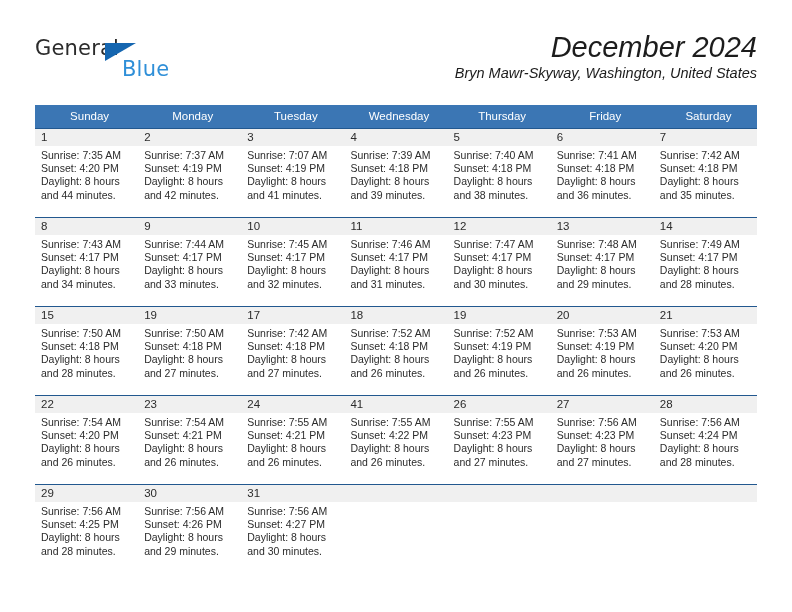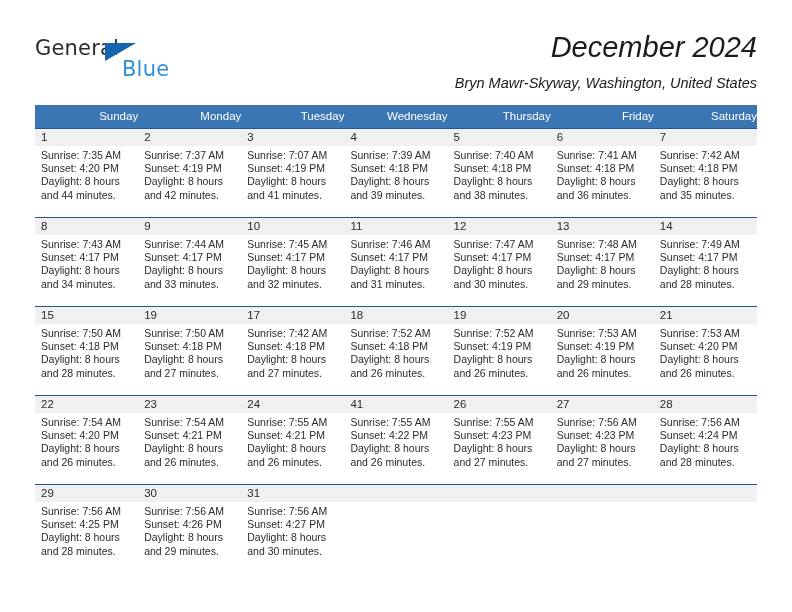--- a/index.html
+++ b/index.html
@@ -75,21 +75,21 @@
     font-style: italic;
   }
   .month-title {
     font-size: 29px;
     color: #1c1c1c;
     font-weight: normal;
     line-height: 34px;
     white-space: nowrap;
   }
   .location-subtitle {
-    margin-top: 10px;
+    margin-top: 0;
     font-size: 14.5px;
     color: #1c1c1c;
     line-height: 18px;
     white-space: nowrap;
   }
 
   
   .calendar {
     position: absolute;
     left: 35px;
@@ -97,21 +97,21 @@
     width: 722px;
     border-collapse: collapse;
     table-layout: fixed;
   }
 
   .calendar th {
     background: #3b76b4;
     color: #ffffff;
     font-size: 11.5px;
     font-weight: normal;
-    text-align: right;
+    text-align: center;
     padding: 5px 0 5px 6px;
     height: 12px;
     line-height: 13px;
     border: none;
   }
 
   .week-row td {
     padding: 0;
     vertical-align: top;
     border-top: 1.3px solid #22588f;

